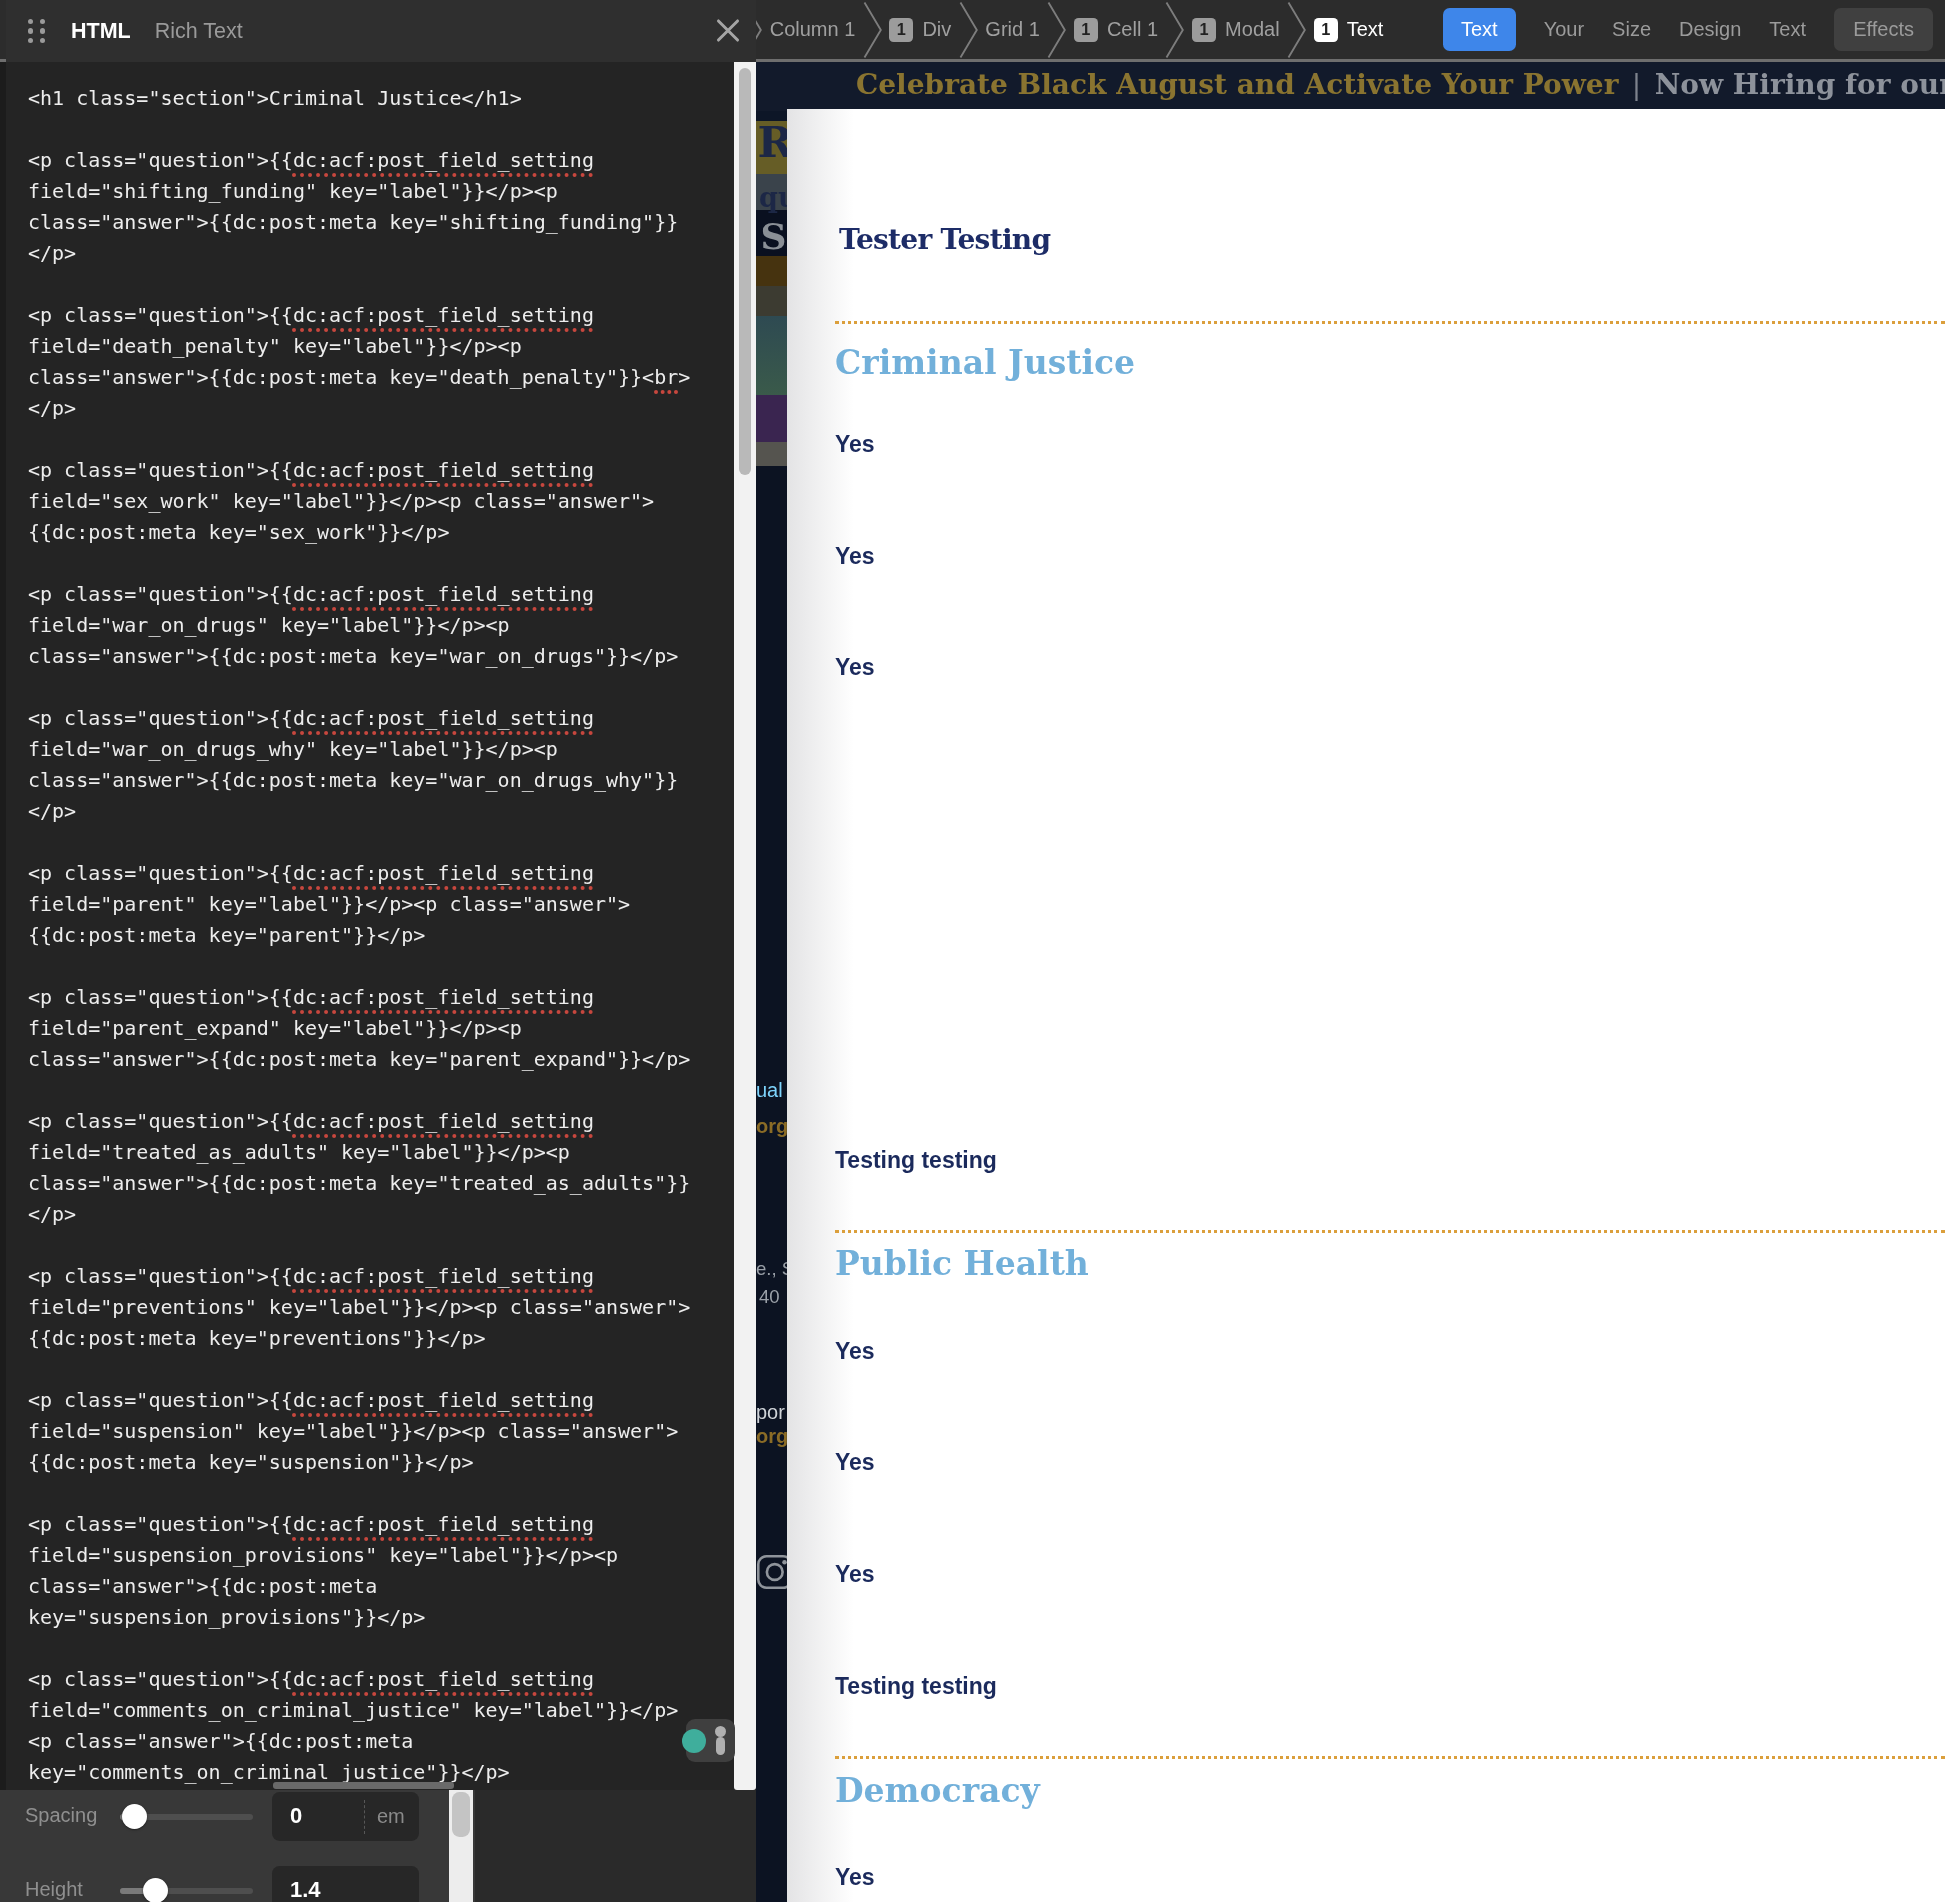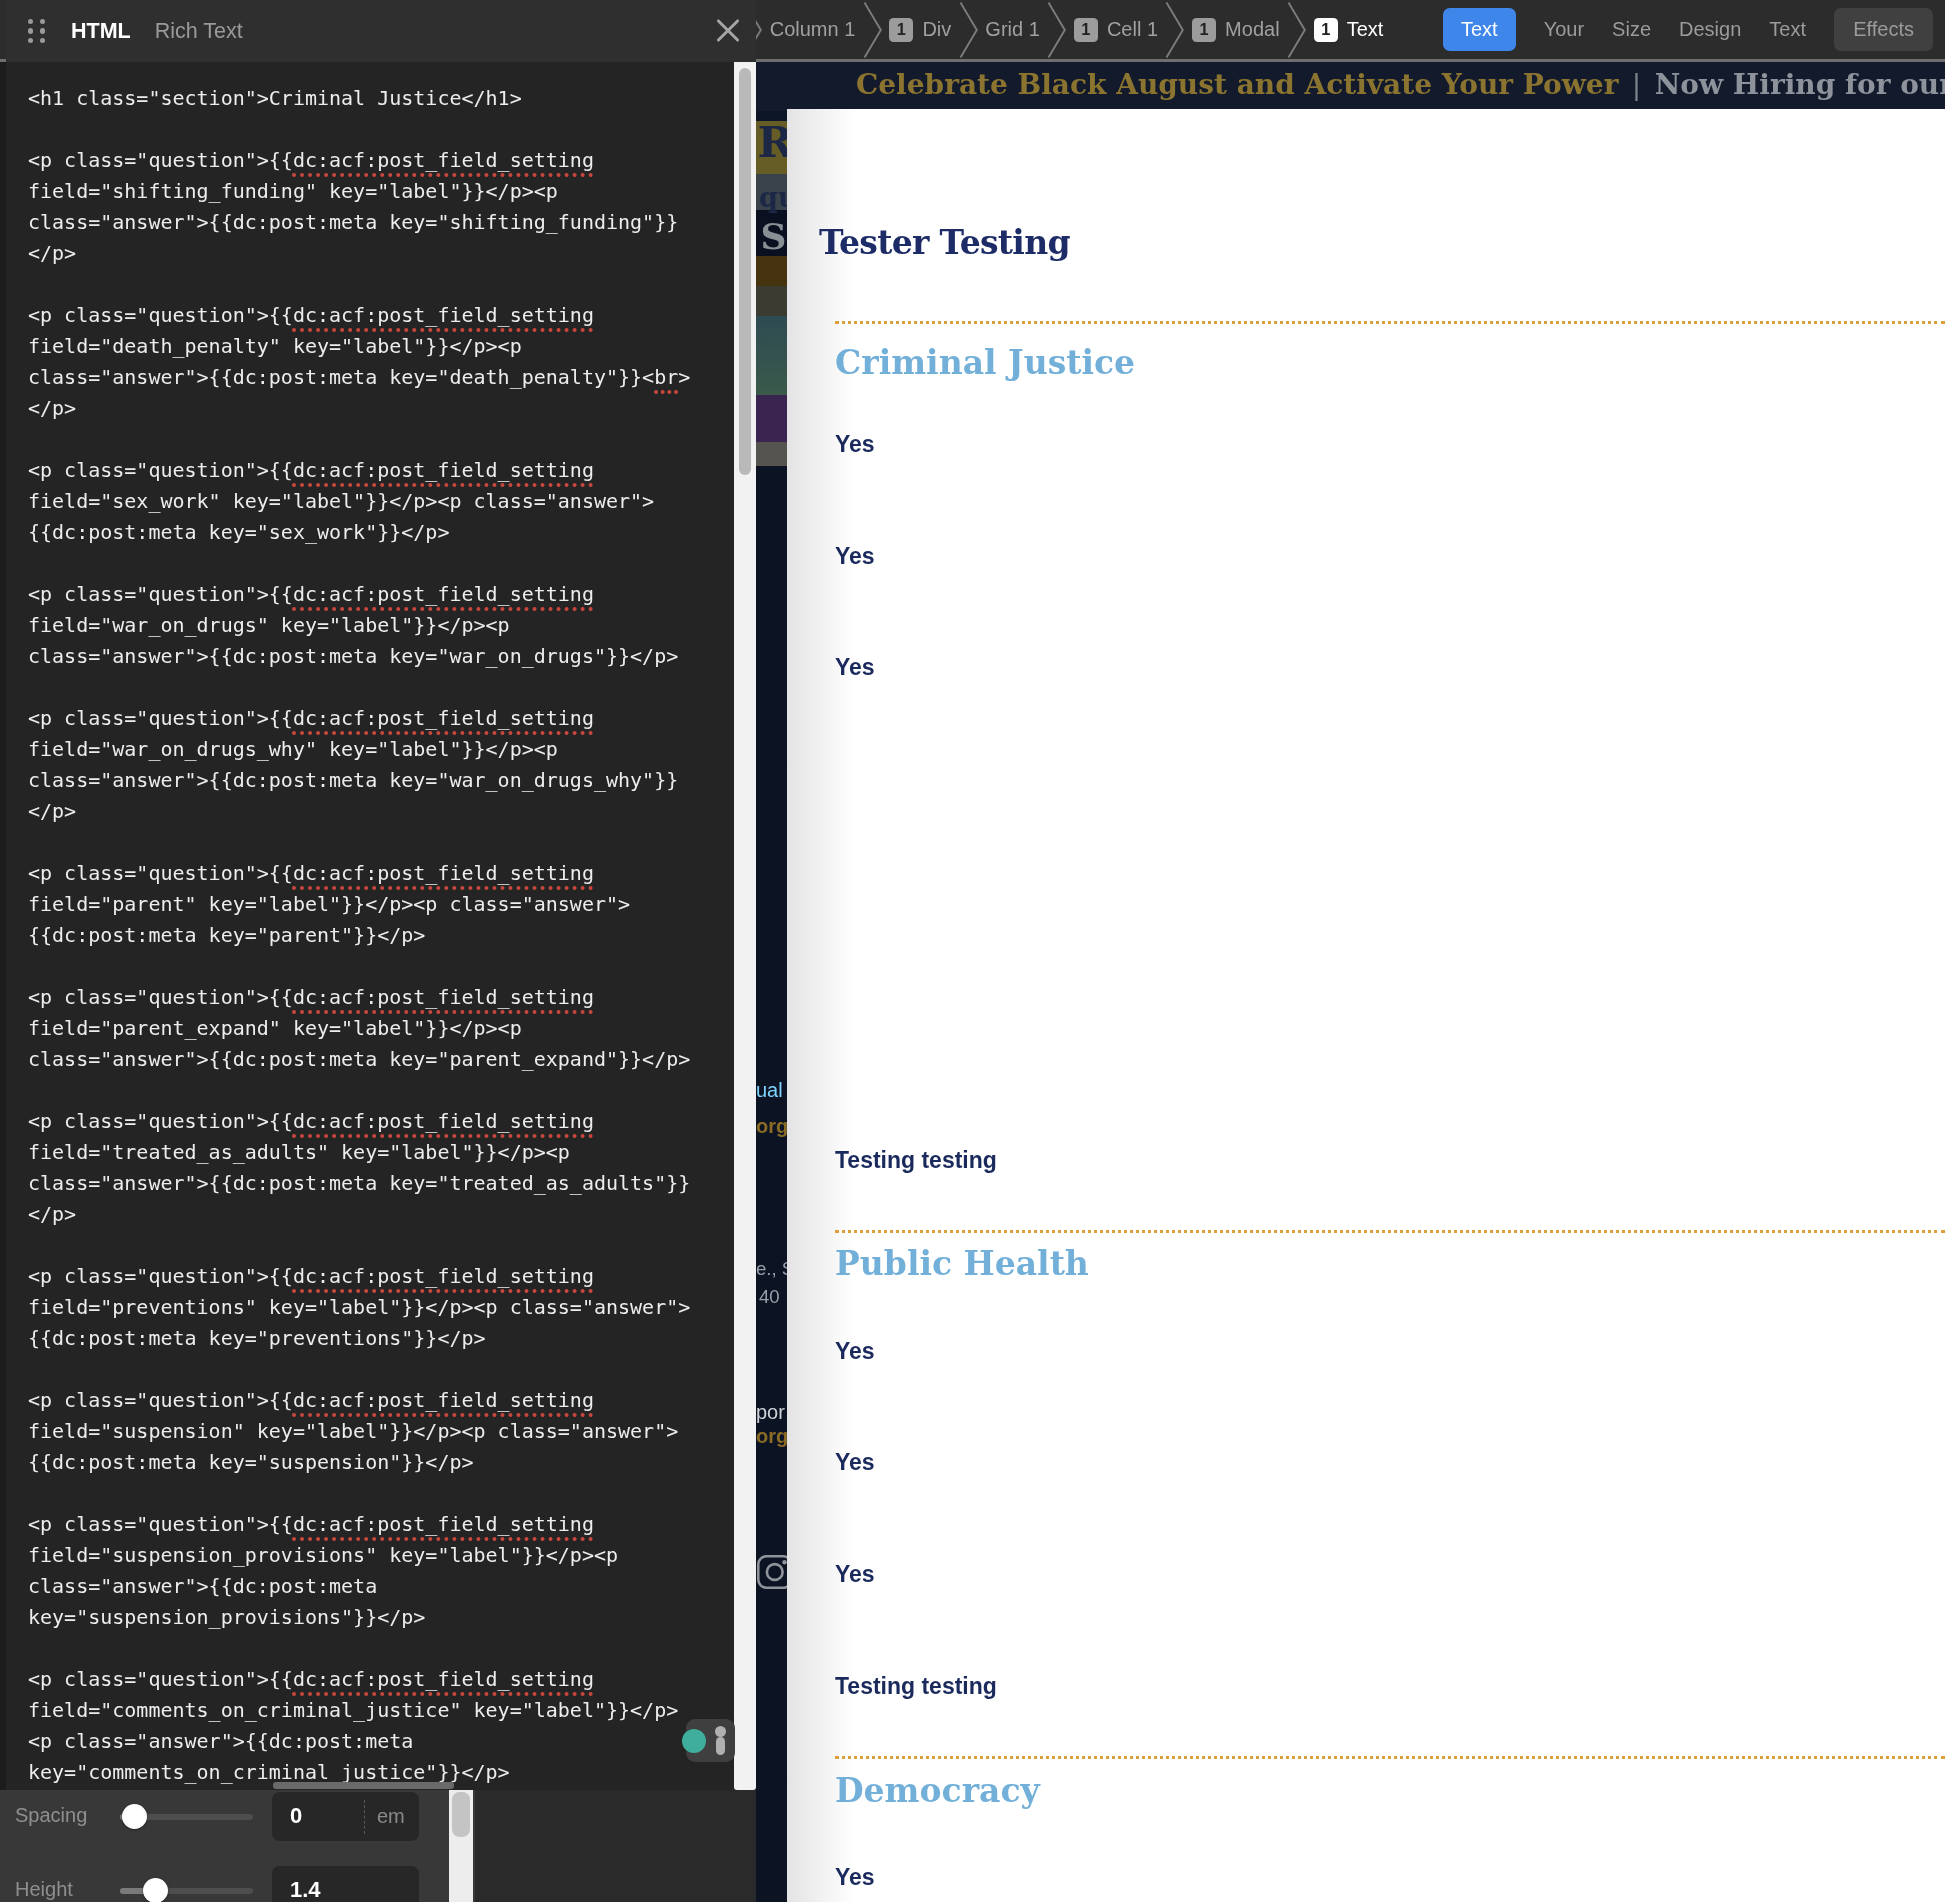--- a/index.html
+++ b/index.html
@@ -50,22 +50,22 @@
   
   #strip{position:absolute;left:0;top:52px;width:31px;height:1791px;overflow:hidden;}
   .band{position:absolute;left:0;width:31px;}
   .frag{position:absolute;white-space:nowrap;}
   #ig-icon{position:absolute;left:0;top:1443px;}
 
   
   #modal{position:absolute;left:31px;top:50px;width:1158px;height:1793px;background:#ffffff;}
   #modal .shade{position:absolute;left:0;top:0;width:67px;height:100%;
      background:linear-gradient(90deg,rgba(60,60,70,.14),rgba(60,60,70,0));}
-  #modal-title{position:absolute;left:32px;top:114px;font-family:"DejaVu Serif",serif;
-     font-weight:bold;font-size:33px;letter-spacing:-0.7px;color:var(--c-heading_navy);}
+  #modal-title{position:absolute;left:52px;top:114px;font-family:"DejaVu Serif",serif;
+     font-weight:bold;font-size:28px;letter-spacing:-0.7px;color:var(--c-heading_navy);}
   .divider{position:absolute;left:48px;right:0;border-top:3px dotted var(--c-divider_orange);}
   .sec-title{position:absolute;left:48px;font-family:"DejaVu Serif",serif;font-weight:bold;
      font-size:33px;color:var(--c-heading_blue);}
   .ans{position:absolute;left:48px;font-size:23px;font-weight:bold;color:#1b2a5c;}
   #d1{top:212px;} #t1{top:234px;}
   #a11{top:322px;} #a12{top:434px;} #a13{top:545px;} #n1{top:1038px;}
   #d2{top:1121px;} #t2{top:1135px;}
   #a21{top:1229px;} #a22{top:1340px;} #a23{top:1452px;} #n2{top:1564px;}
   #d3{top:1647px;} #t3{top:1662px;}
   #a31{top:1755px;}
@@ -85,21 +85,21 @@
   #pill .teal{position:absolute;left:-4.5px;top:9.7px;width:24px;height:24px;border-radius:50%;background:var(--c-teal_toggle);}
   #pill .cap-dot{position:absolute;right:9px;top:7.4px;width:11px;height:11px;border-radius:50%;background:#b0b0b0;}
   #pill .cap-bar{position:absolute;right:9.7px;top:18px;width:9.7px;height:18px;border-radius:5.2px;background:#b0b0b0;}
 
   
   #props{left:0;top:1790px;width:756px;height:112px;background:#2a2a2a;z-index:10;}
   #props .panel{position:absolute;left:0;top:0;width:475px;height:112px;background:#383838;}
   #props .pscroll{position:absolute;left:449px;top:0;width:24px;height:112px;background:#ededed;}
   #props .pthumb{position:absolute;left:3px;top:1.5px;width:18px;height:45px;background:#c4c4c4;border-radius:7.4px;}
   .prow{position:absolute;left:0;width:449px;height:52px;}
-  .prow .plabel{position:absolute;left:15px;top:12px;color:#8f8f8f;font-size:20px;}
+  .prow .plabel{position:absolute;left:25px;top:12px;color:#8f8f8f;font-size:20px;}
   .track{position:absolute;left:120px;top:21.5px;width:133px;height:6.7px;background:#4e4e4e;border-radius:3.7px;}
   .track .fill{position:absolute;left:0;top:0;height:6.7px;background:#7a7a7a;border-radius:3.7px;}
   .thumb{position:absolute;top:-9.7px;width:25px;height:25px;border-radius:50%;background:#fff;box-shadow:0 0.7px 2.2px rgba(0,0,0,.5);}
   .vbox{position:absolute;left:272px;top:0;width:147px;height:49px;background:#272727;border-radius:7.4px;}
   .vbox .val{position:absolute;left:18px;top:11px;color:#fff;font-size:22px;font-weight:bold;}
   .vbox .dash{position:absolute;left:92px;top:7.4px;height:34px;border-left:1.5px dashed #575757;}
   .vbox .unit{position:absolute;left:105px;top:12.6px;color:#8a8a8a;font-size:20px;}
   #row-spacing{top:2.2px;} #row-height{top:76px;}
   #row-height .vbox{height:59px;}
 </style>

